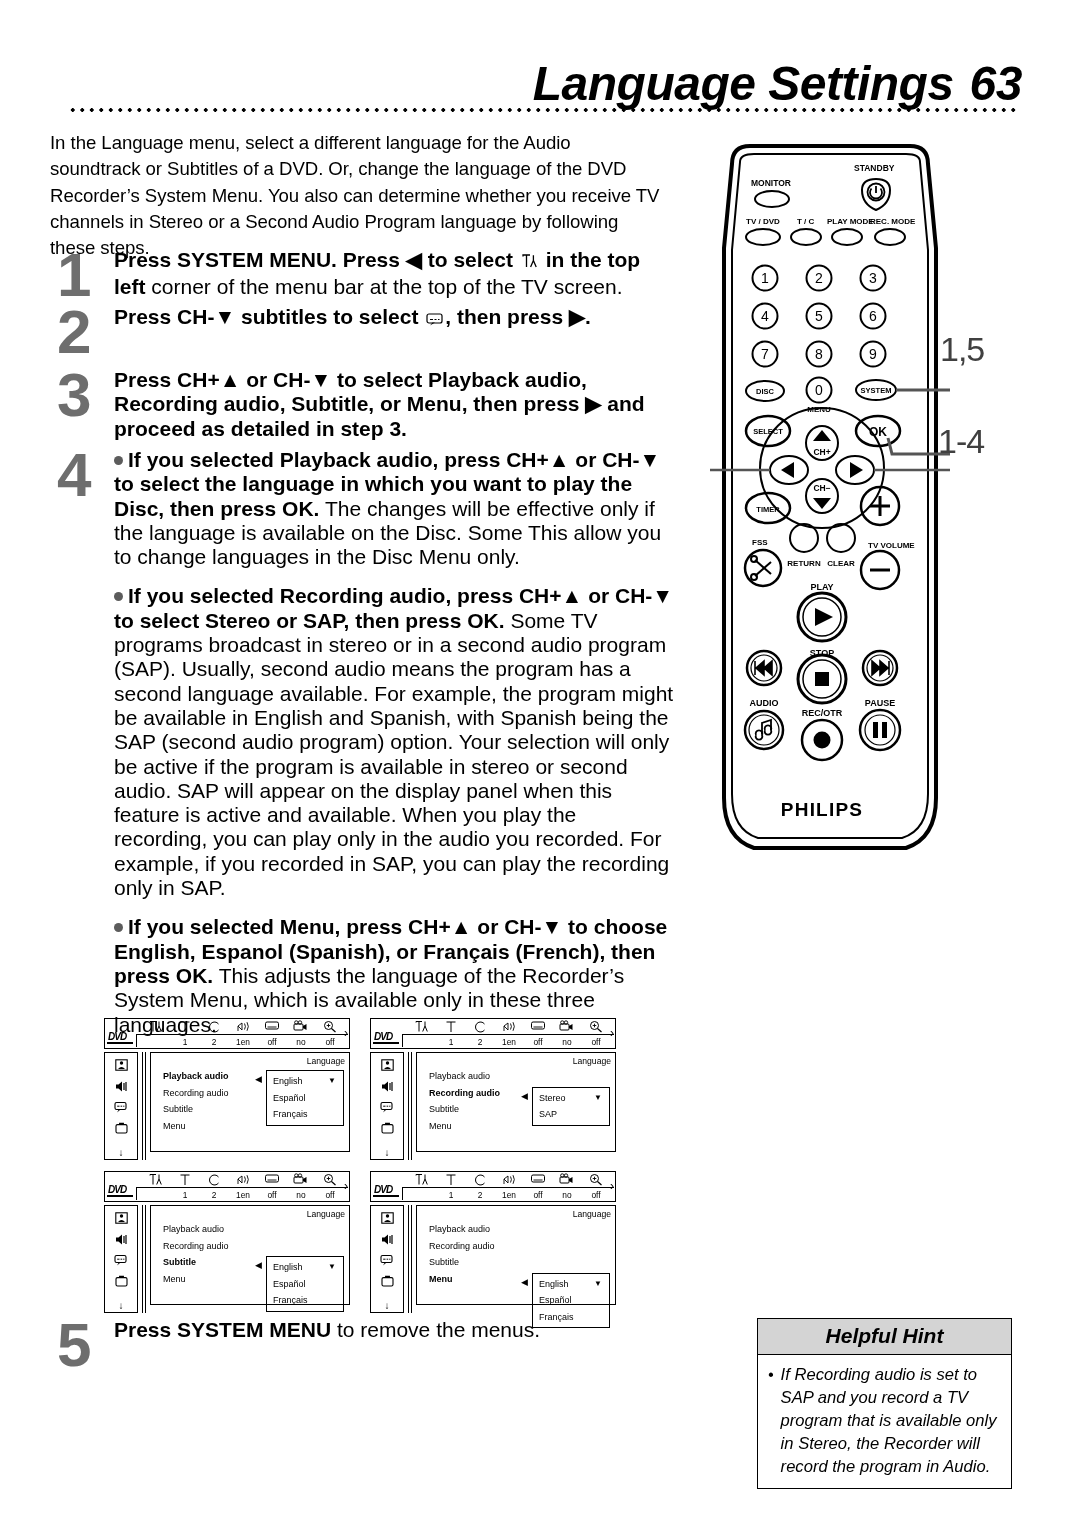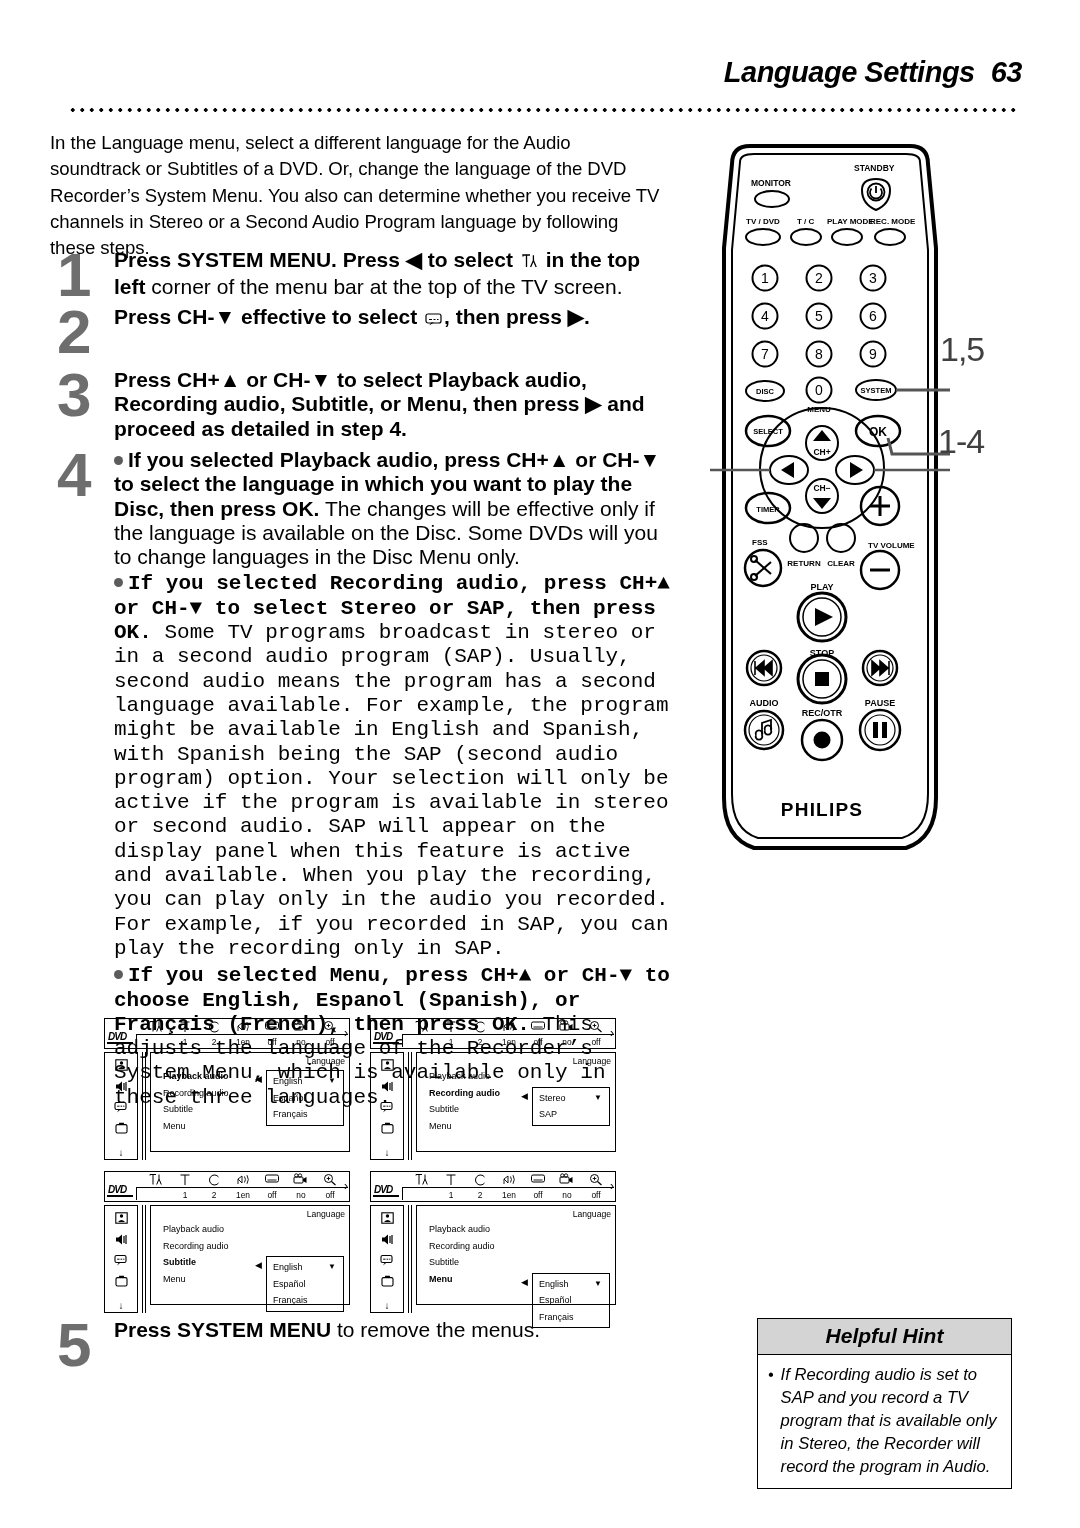--- a/index.html
+++ b/index.html
@@ -13,21 +13,21 @@
     color: #000;
     overflow: hidden;
   }
 
   
   #header {
     position: absolute; left: 0; top: 56px; width: 1080px; height: 60px;
   }
   #page-title {
     position: absolute; right: 58px; top: 0;
-    font-size: 29px; font-weight: bold; font-style: italic;
+    font-size: 48px; font-weight: bold; font-style: italic;
     letter-spacing: -0.5px;
     white-space: nowrap;
   }
   #page-title .pgnum { margin-left: 16px; }
   #header-rule {
     position: absolute; left: 68px; top: 52px; right: 60px; height: 4px;
     background-image: radial-gradient(circle, #000 0 1.6px, transparent 1.9px);
     background-size: 9.5px 4px;
     background-repeat: repeat-x;
     background-position: 0 50%;
@@ -59,21 +59,21 @@
   }
   .plain { font-weight: normal; }
 
   #step1 { left: 57px; top: 248px; width: 620px; }
   #step2 { left: 57px; top: 305px; width: 620px; }
   #step3 { left: 57px; top: 368px; width: 620px; }
   #step4 { left: 57px; top: 448px; width: 620px; }
   #step5 { left: 57px; top: 1318px; width: 620px; }
 
   #step4 .stepbody { width: 560px; }
-  #step4 .blk { margin-top: 3px; font-family: Liberation Mono, monospace; }
+  #step4 .blk { margin-top: 15px; }
 
   
   .glyph-lang, .glyph-sub {
     display: inline-block; vertical-align: -3px; margin: 0 2px;
   }
 
   
   #remote-wrap { position: absolute; left: 710px; top: 138px; width: 240px; height: 730px; }
   #remote-callouts { position: absolute; left: 930px; top: 330px; width: 150px; height: 160px; }
   .callout {
@@ -227,45 +227,45 @@
         </svg>
     </span>
     <b><span>in the top left</span></b>
     <span class="plain">corner of the menu bar at the top of the TV screen.</span>
   </div>
 </div>
 
 <div class="step" id="step2">
   <div class="stepnum">2</div>
   <div class="stepbody">
-    <b><span>Press CH-▼ effective to select</span></b>
+    <b><span>Press CH-▼ subtitles to select</span></b>
     <span class="glyph-sub">
       <svg width="17" height="14" viewBox="0 0 17 14">
           <rect x="1" y="1" width="15" height="9" rx="2" ry="2" stroke="#000" stroke-width="1.2" fill="none"></rect>
           <path d="M4 12.5 L6.5 9.5 L9 9.5 Z" fill="#000"></path>
           <path d="M4 6.5 h3 M8.5 6.5 h2 M12 6.5 h1.5" stroke="#000" stroke-width="1.1"></path>
         </svg>
     </span><b><span>, then press ▶.</span></b>
   </div>
 </div>
 
 <div class="step" id="step3">
   <div class="stepnum">3</div>
   <div class="stepbody">
-    <b><span>Press CH+▲ or CH-▼ to select Playback audio, Recording audio, Subtitle, or Menu, then press ▶ and proceed as detailed in step 4.</span></b>
+    <b><span>Press CH+▲ or CH-▼ to select Playback audio, Recording audio, Subtitle, or Menu, then press ▶ and proceed as detailed in step 3.</span></b>
   </div>
 </div>
 
 <div class="step" id="step4">
   <div class="stepnum">4</div>
   <div class="stepbody">
 
     <div class="para">
       <span class="bullet-dot"></span><b><span>If you selected Playback audio, press CH+▲ or CH-▼ to select the language in which you want to play the Disc, then press OK.</span></b>
-      <span class="plain">The changes will be effective only if the language is available on the Disc. Some DVDs will you to change languages in the Disc Menu only.</span>
+      <span class="plain">The changes will be effective only if the language is available on the Disc. Some This allow you to change languages in the Disc Menu only.</span>
     </div>
 
     <div class="para blk">
       <span class="bullet-dot"></span><b><span>If you selected Recording audio, press CH+▲ or CH-▼ to select Stereo or SAP, then press OK.</span></b>
       <span class="plain">Some TV programs broadcast in stereo or in a second audio program (SAP). Usually, second audio means the program has a second language available. For example, the program might be available in English and Spanish, with Spanish being the SAP (second audio program) option. Your selection will only be active if the program is available in stereo or second audio. SAP will appear on the display panel  when this feature is active and available.</span>
       <span class="plain">When you play the recording, you can play only in the audio you recorded. For example, if you recorded in SAP, you can play the recording only in SAP.</span>
     </div>
 
 
     <div class="para blk">

